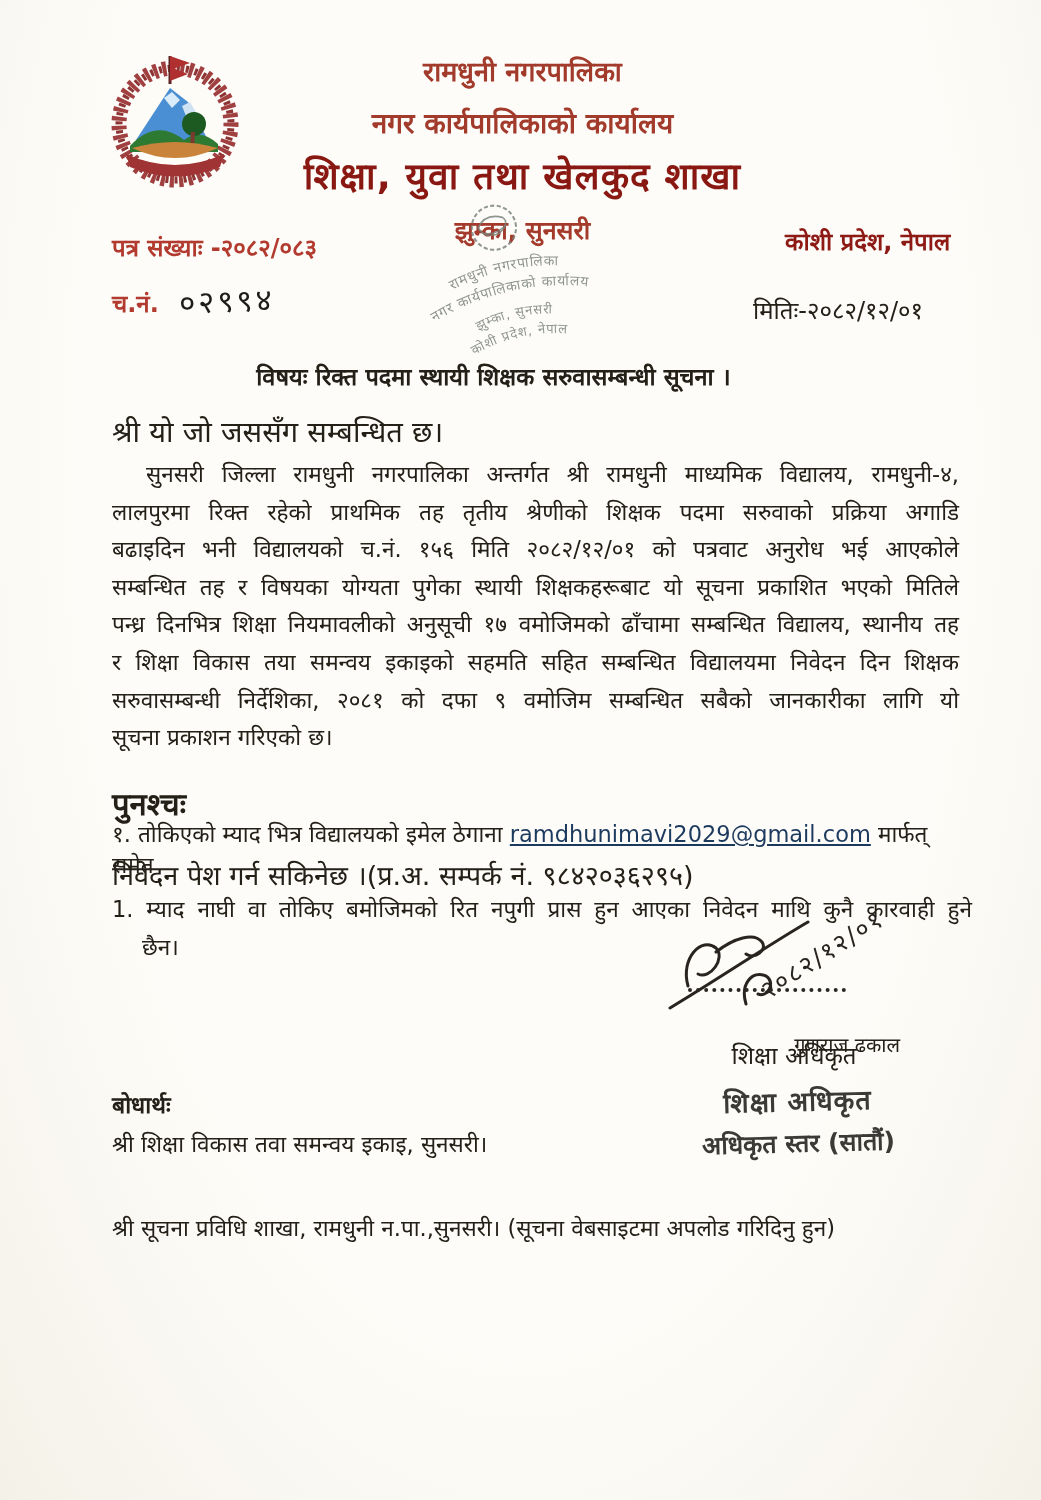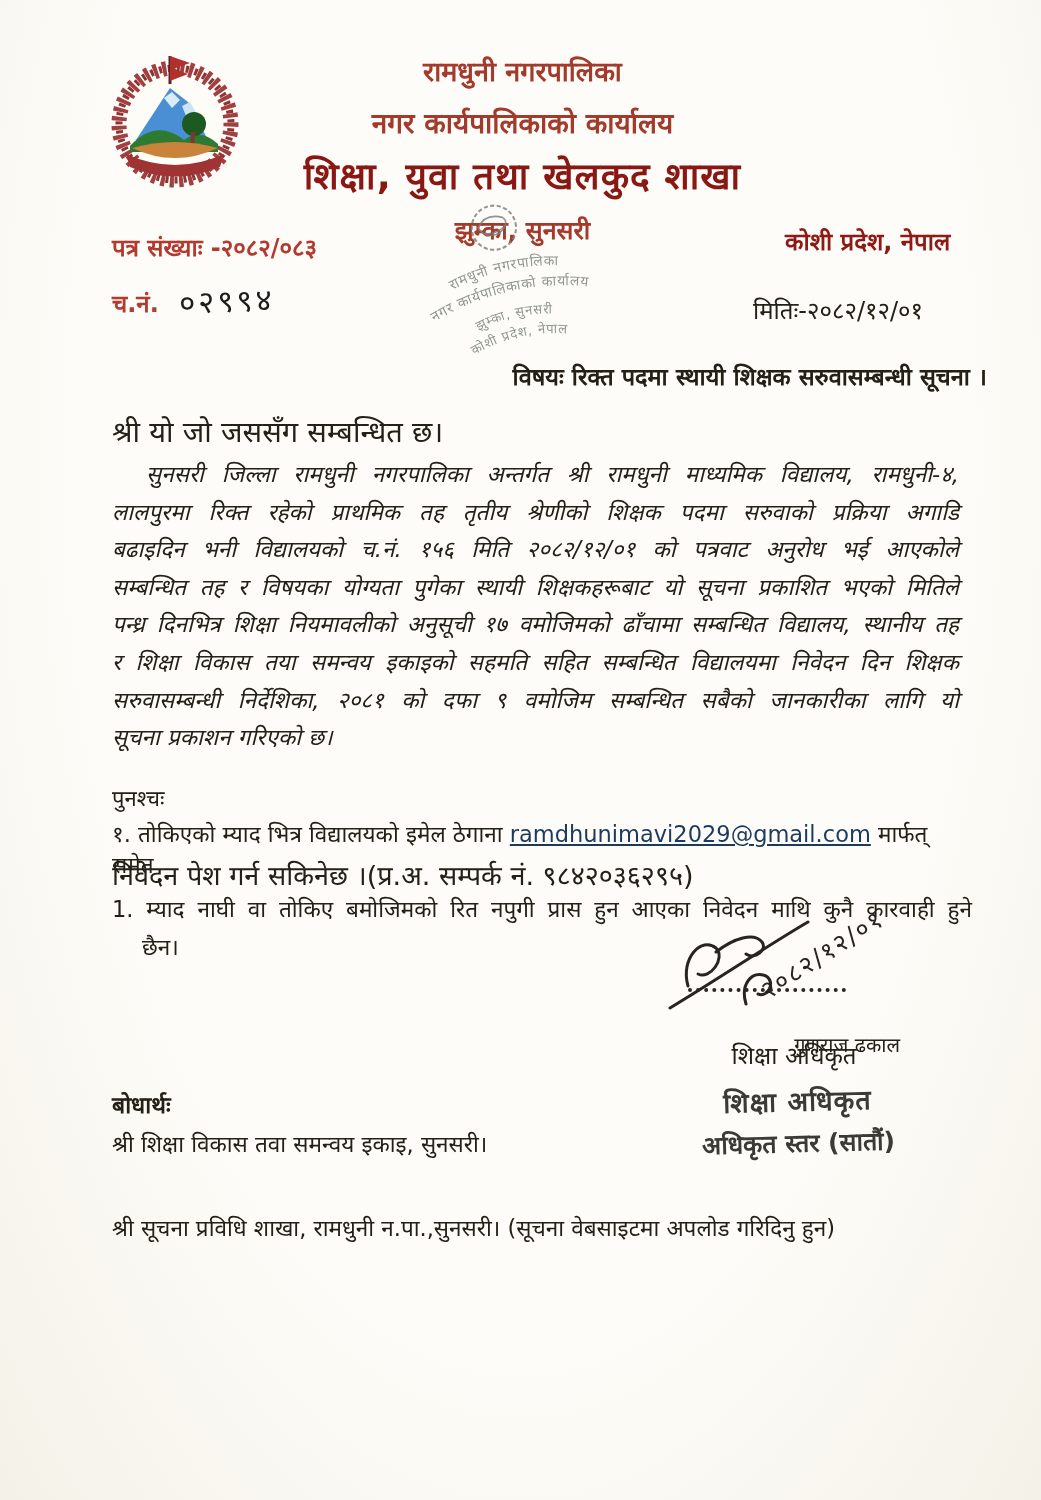--- a/index.html
+++ b/index.html
@@ -25,28 +25,28 @@
 
   
   .refblock { left:112px; top:230px; }
   .ref-line { font-size:24px; color:#b23a2f; font-weight:600; }
   .ch-line { margin-top:16px; font-size:24px; color:#b23a2f; font-weight:600; display:flex; align-items:baseline; gap:20px;}
   .ch-num { font-size:31px; color:#1e1c1a; font-weight:400; letter-spacing:3px; transform:rotate(-2deg); display:inline-block; }
   .province { left:785px; top:224px; font-size:24px; color:#8e1a15; font-weight:600; }
   .dateline { left:753px; top:293px; font-size:24px; color:#242018; font-weight:500; }
 
   
-  .subject { left:0; top:360px; width:987px; text-align:right; font-size:23.5px; font-weight:600; color:#242018; }
+  .subject { left:0; top:360px; width:987px; text-align:center; font-size:23.5px; font-weight:600; color:#242018; }
   .salut { left:112px; top:411px; font-size:29px; }
-  .para { left:112px; top:456px; width:847px; font-size:22.5px; line-height:37.6px;font-style:italic; }
+  .para { left:112px; top:456px; width:847px; font-size:22.5px; line-height:37.6px; }
   .pline { text-align:justify; text-align-last:justify; }
   .pline.first { text-indent:34px; }
   .pline.last { text-align-last:left; }
 
-  .punashcha { left:112px; top:782px; font-size:22px; font-weight:400; }
+  .punashcha { left:112px; top:782px; font-size:31px; font-weight:700; }
   .ps1a { left:112px; top:818px; width:860px; font-size:22.5px; }
   .email { color:#1c3a5e; text-decoration:underline; font-weight:500; }
   .ps1b { left:112px; top:856px; width:860px; font-size:27px; }
   .ps2a { left:112px; top:893px; width:860px; font-size:22.5px; text-align:justify; text-align-last:justify; }
   .ps2b { left:142px; top:931px; font-size:22.5px; }
 
   
   .sig-svg { left:650px; top:908px; }
   .dotline { left:688px; top:988px; width:158px; border-bottom:4px dotted #2a2724; }
   .sig-name { left:688px; top:1031px; width:212px; text-align:right; font-size:20px; }

